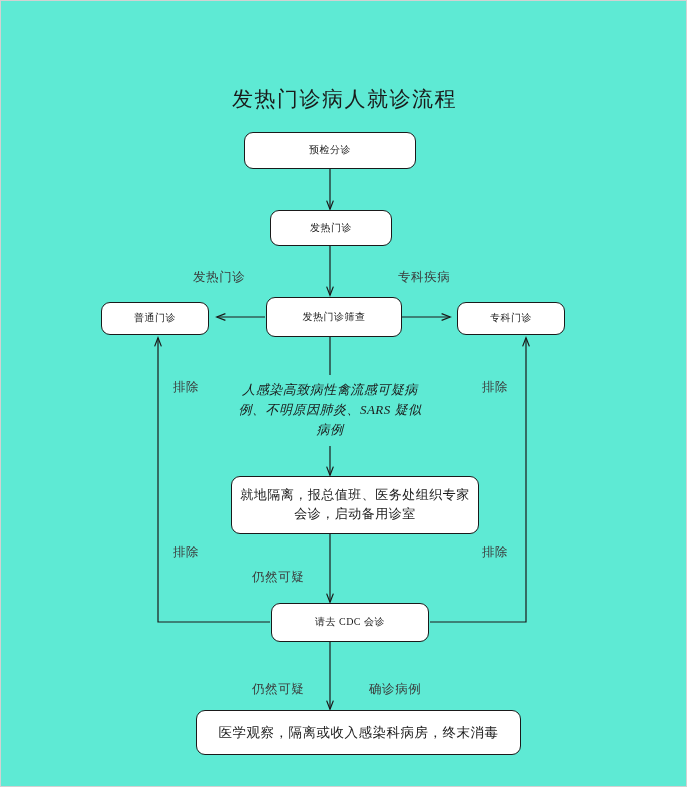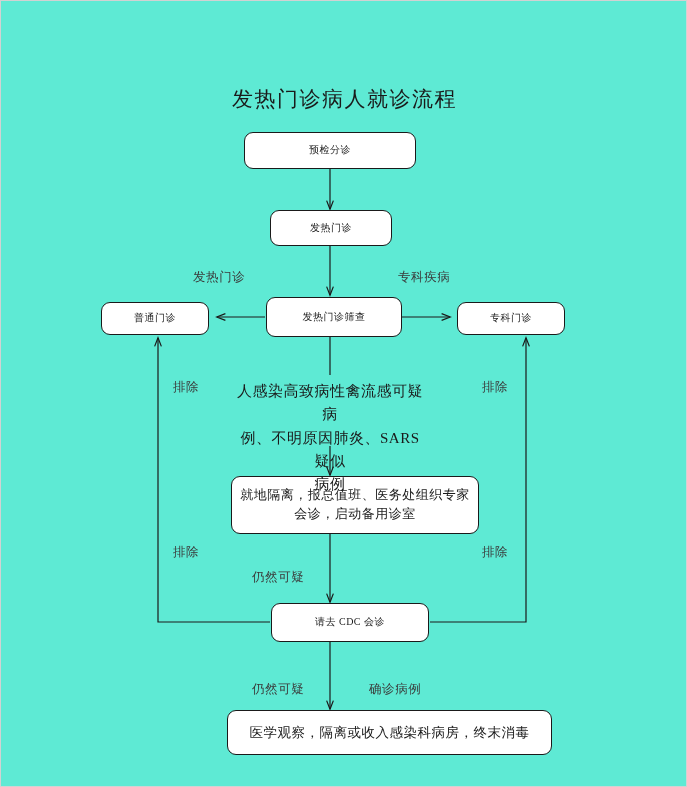--- a/index.html
+++ b/index.html
@@ -59,26 +59,27 @@
     position: absolute;
     font-size: 12.5px;
     color: #3a3a3a;
     letter-spacing: 0.6px;
     white-space: nowrap;
     z-index: 4;
     background: transparent;
   }
   .free-text {
     position: absolute;
-    font-size: 15px;
+    font-size: 13px;
     color: #1a1a1a;
     line-height: 1.55;
     text-align: center;
     letter-spacing: 0.5px;
     z-index: 3;
+    font-style: italic;
   }
 </style>
 </head>
 <body>
 
 <div id="page">
 
   <svg id="svg-layer" viewBox="0 0 687 787" xmlns="http://www.w3.org/2000/svg">
     <defs>
       <marker id="arrow" markerWidth="9" markerHeight="9" refX="7.4" refY="3.2" orient="auto" markerUnits="strokeWidth">
@@ -133,21 +134,21 @@
   </div>
 
   <div class="node" style="left:230px; top:475px; width:248px; height:58px; font-size:13px;">
     <span class="node-text">就地隔离，报总值班、医务处组织专家会诊，启动备用诊室</span>
   </div>
 
   <div class="node" style="left:270px; top:602px; width:158px; height:39px;">
     <span class="node-text">请去 CDC 会诊</span>
   </div>
 
-  <div class="node" style="left:195px; top:709px; width:325px; height:45px; font-size:13.5px;margin-left:31px;">
+  <div class="node" style="left:195px; top:709px; width:325px; height:45px; font-size:13.5px;">
     <span class="node-text">医学观察，隔离或收入感染科病房，终末消毒</span>
   </div>
 
   <div class="free-text" style="left:234px; top:379px; width:190px;">
     <span>人感染高致病性禽流感可疑病</span><br>
     <span>例、不明原因肺炎、SARS 疑似</span><br>
     <span>病例</span>
   </div>
 
   <div class="edge-label" style="left:192px; top:268px;">发热门诊</div>

